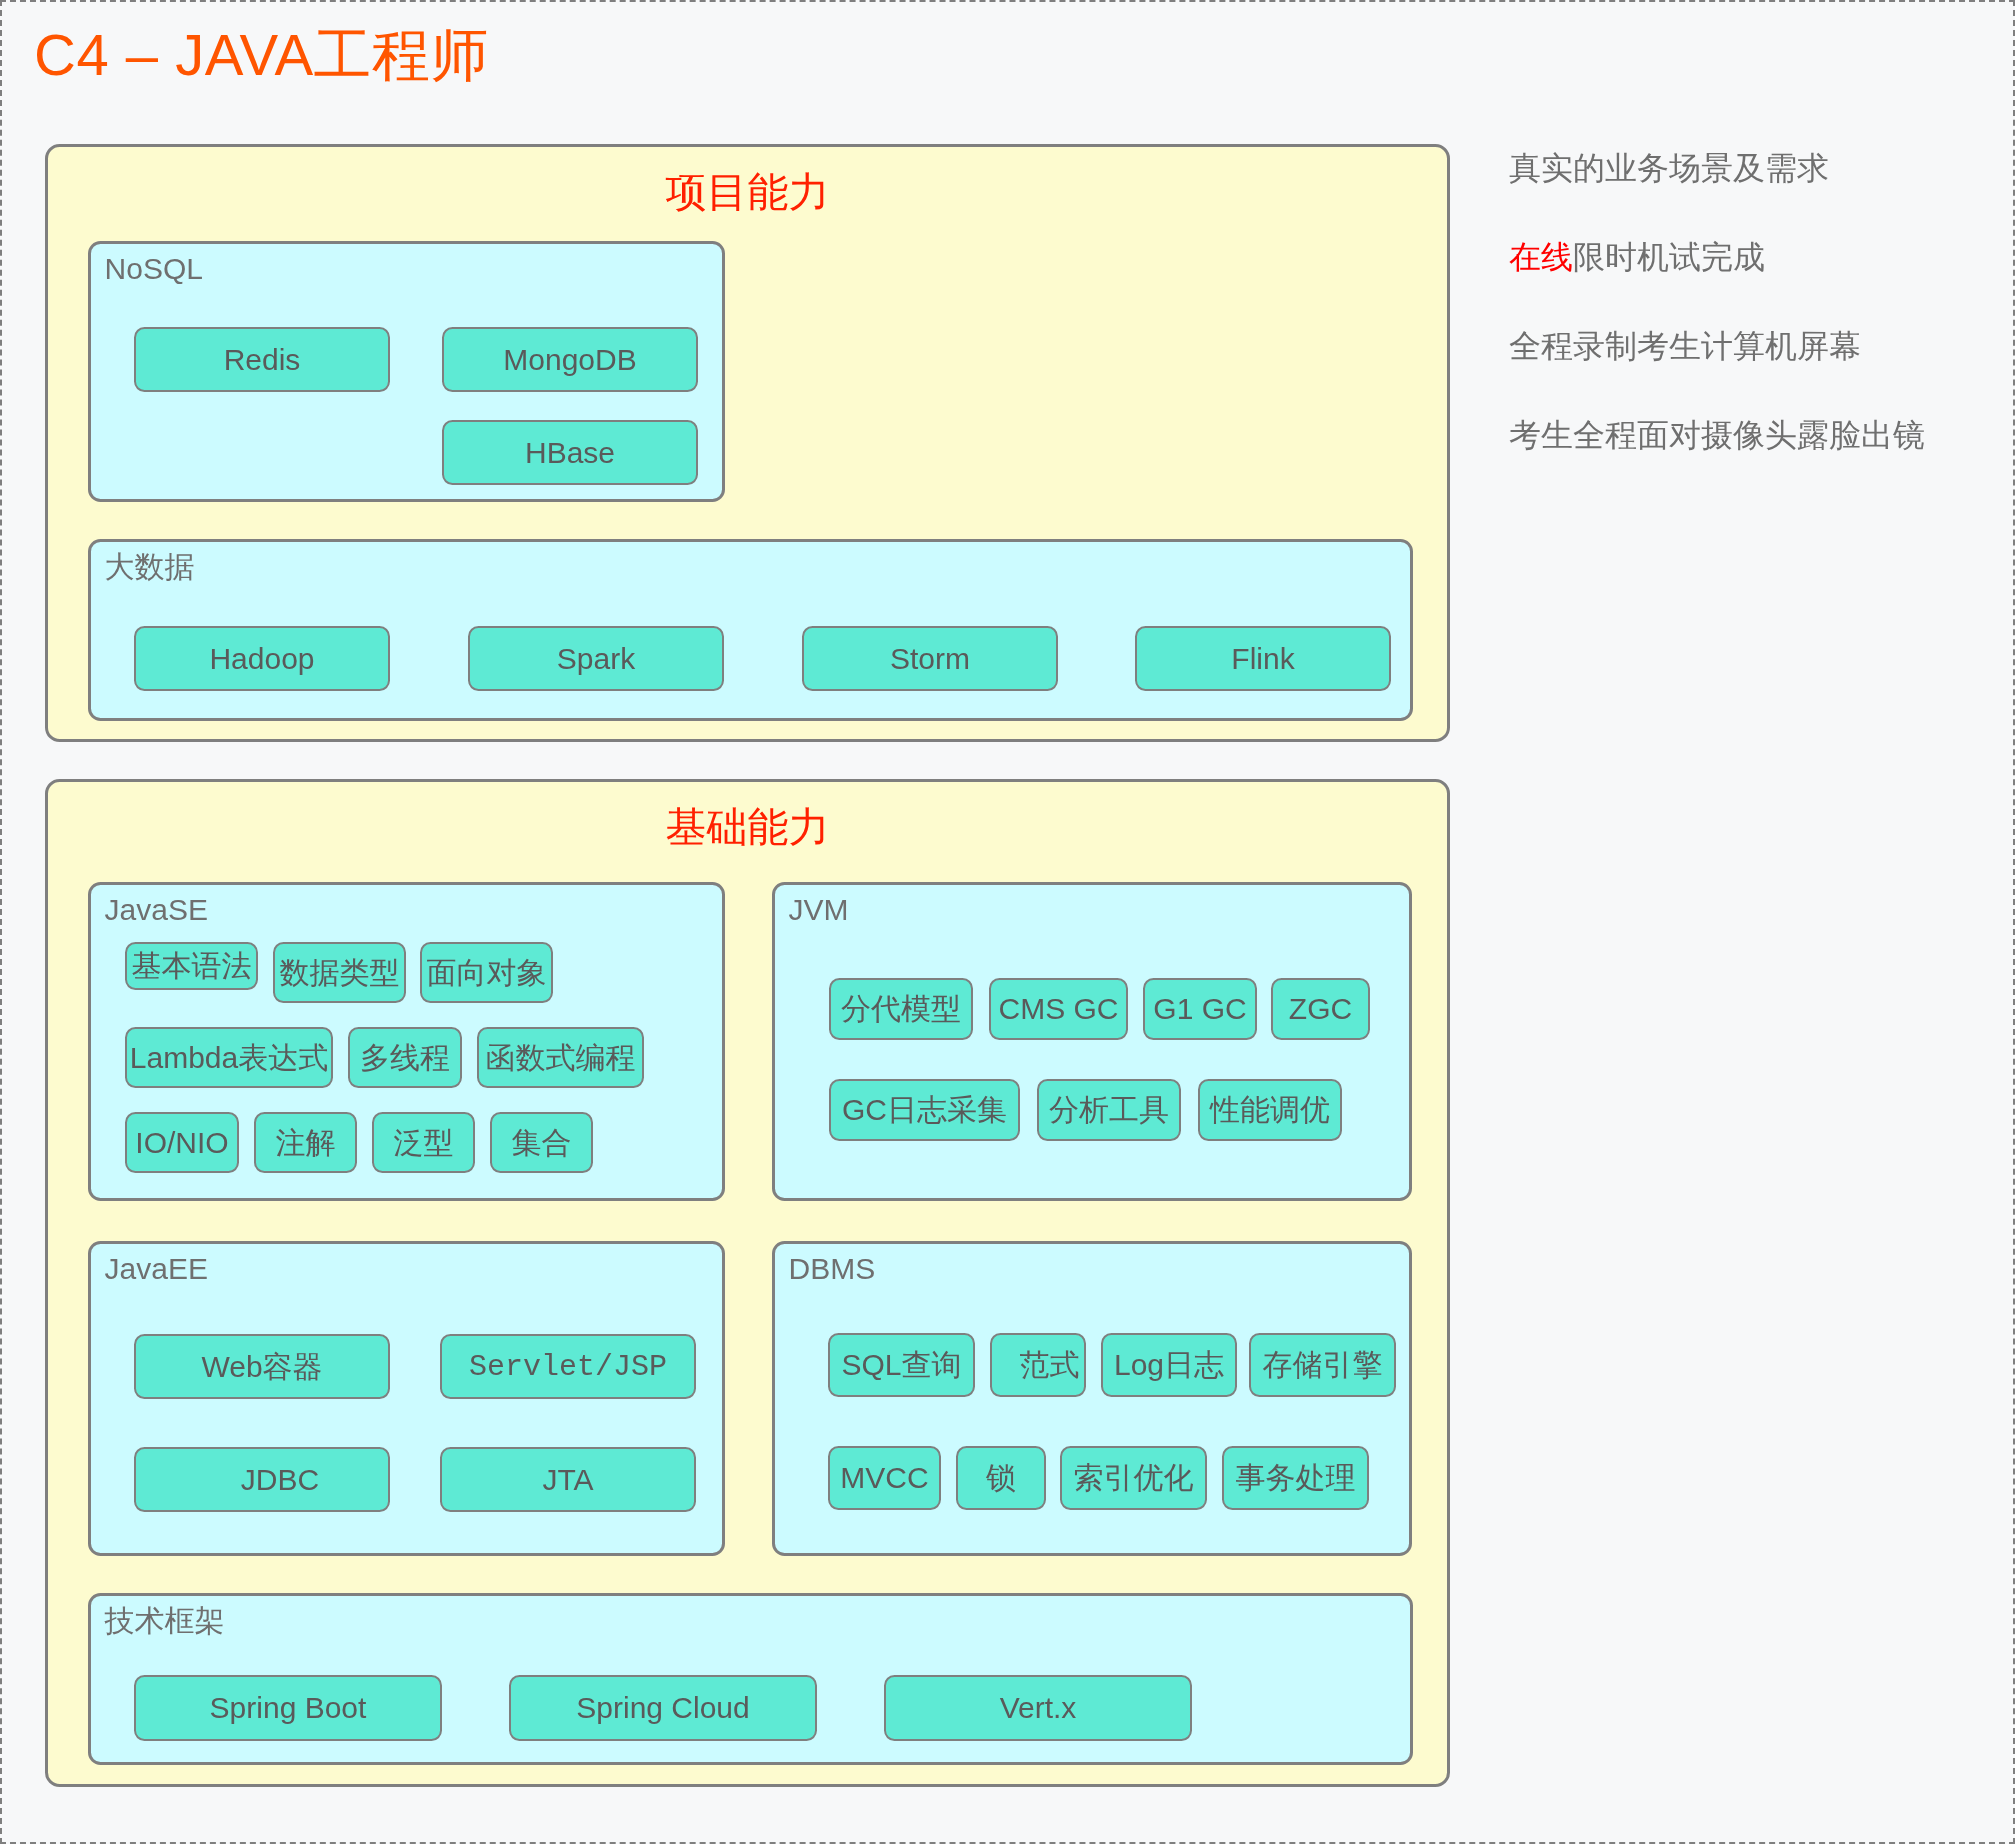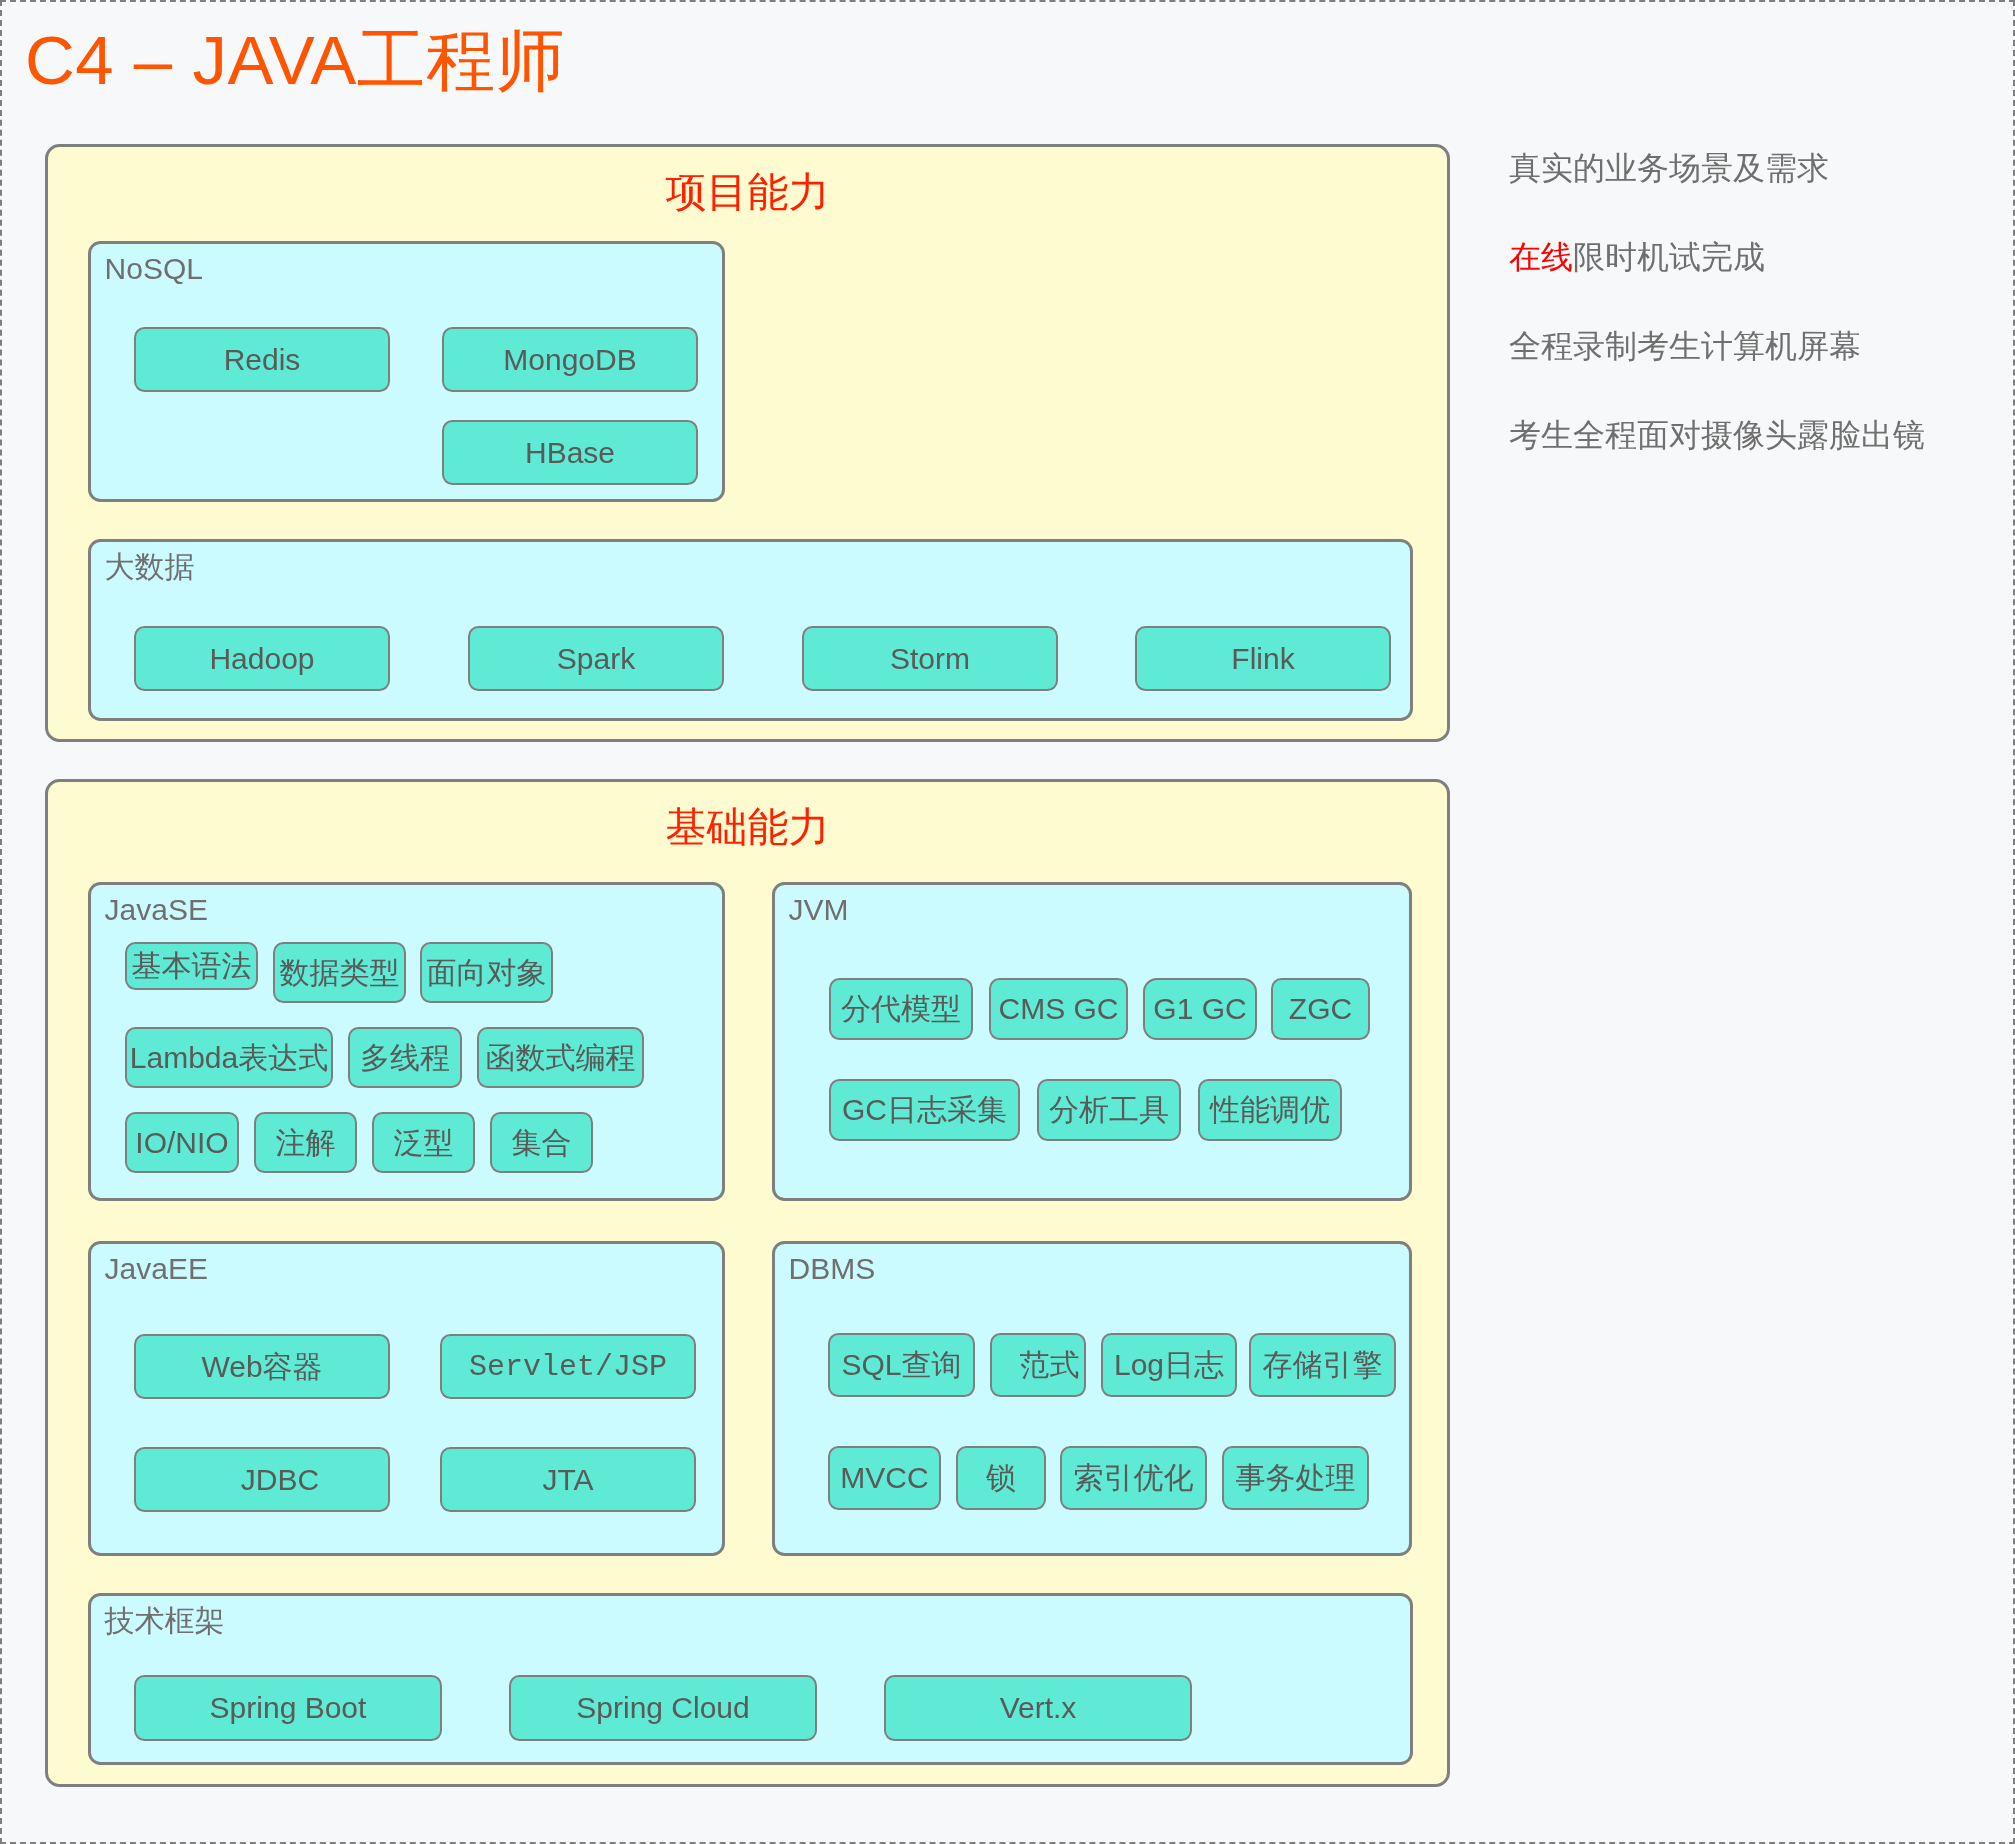--- a/index.html
+++ b/index.html
@@ -19,23 +19,23 @@
     height: 1844px;
     background: #f7f8f9;
     border: 2.6px dashed #7f7f7f;
     box-sizing: border-box;
     overflow: hidden;
   }
 
   
   #page-title {
     position: absolute;
-    left: 23px;
+    left: 32px;
     top: 21px;
-    font-size: 69px;
+    font-size: 58px;
     line-height: 1.1;
     color: #ff5500;
     white-space: nowrap;
     letter-spacing: 0.5px;
   }
 
   
   #notes {
     position: absolute;
     left: 1507px;
@@ -175,21 +175,21 @@
       <div class="chip" style="left:34px;  top:227px; width:114px; height:61px;">IO/NIO</div>
       <div class="chip" style="left:163px; top:227px; width:103px; height:61px;">注解</div>
       <div class="chip" style="left:281px; top:227px; width:103px; height:61px;">泛型</div>
       <div class="chip" style="left:399px; top:227px; width:103px; height:61px;">集合</div>
     </div>
 
     <div class="group" style="left:724px; top:100px; width:640px; height:319px;">
       <div class="group-title">JVM</div>
       <div class="chip" style="left:54px; top:93px; width:144px; height:62px;">分代模型</div>
       <div class="chip" style="left:214px; top:93px; width:139px; height:62px;">CMS GC</div>
-      <div class="chip" style="left:368px; top:93px; width:114px; height:62px;border-radius:14px;">G1 GC</div>
+      <div class="chip" style="left:368px; top:93px; width:114px; height:62px;">G1 GC</div>
       <div class="chip" style="left:496px; top:93px; width:99px; height:62px;">ZGC</div>
       <div class="chip" style="left:54px; top:194px; width:191px; height:62px;">GC日志采集</div>
       <div class="chip" style="left:262px; top:194px; width:144px; height:62px;">分析工具</div>
       <div class="chip" style="left:423px; top:194px; width:144px; height:62px;">性能调优</div>
     </div>
 
     <div class="group" style="left:40px; top:459px; width:637px; height:315px;">
       <div class="group-title">JavaEE</div>
       <div class="chip" style="left:43px;  top:90px; width:256px; height:65px;">Web容器</div>
       <div class="chip" style="left:349px; top:90px; width:256px; height:65px;font-family:Liberation Mono, monospace;">Servlet/JSP</div>

